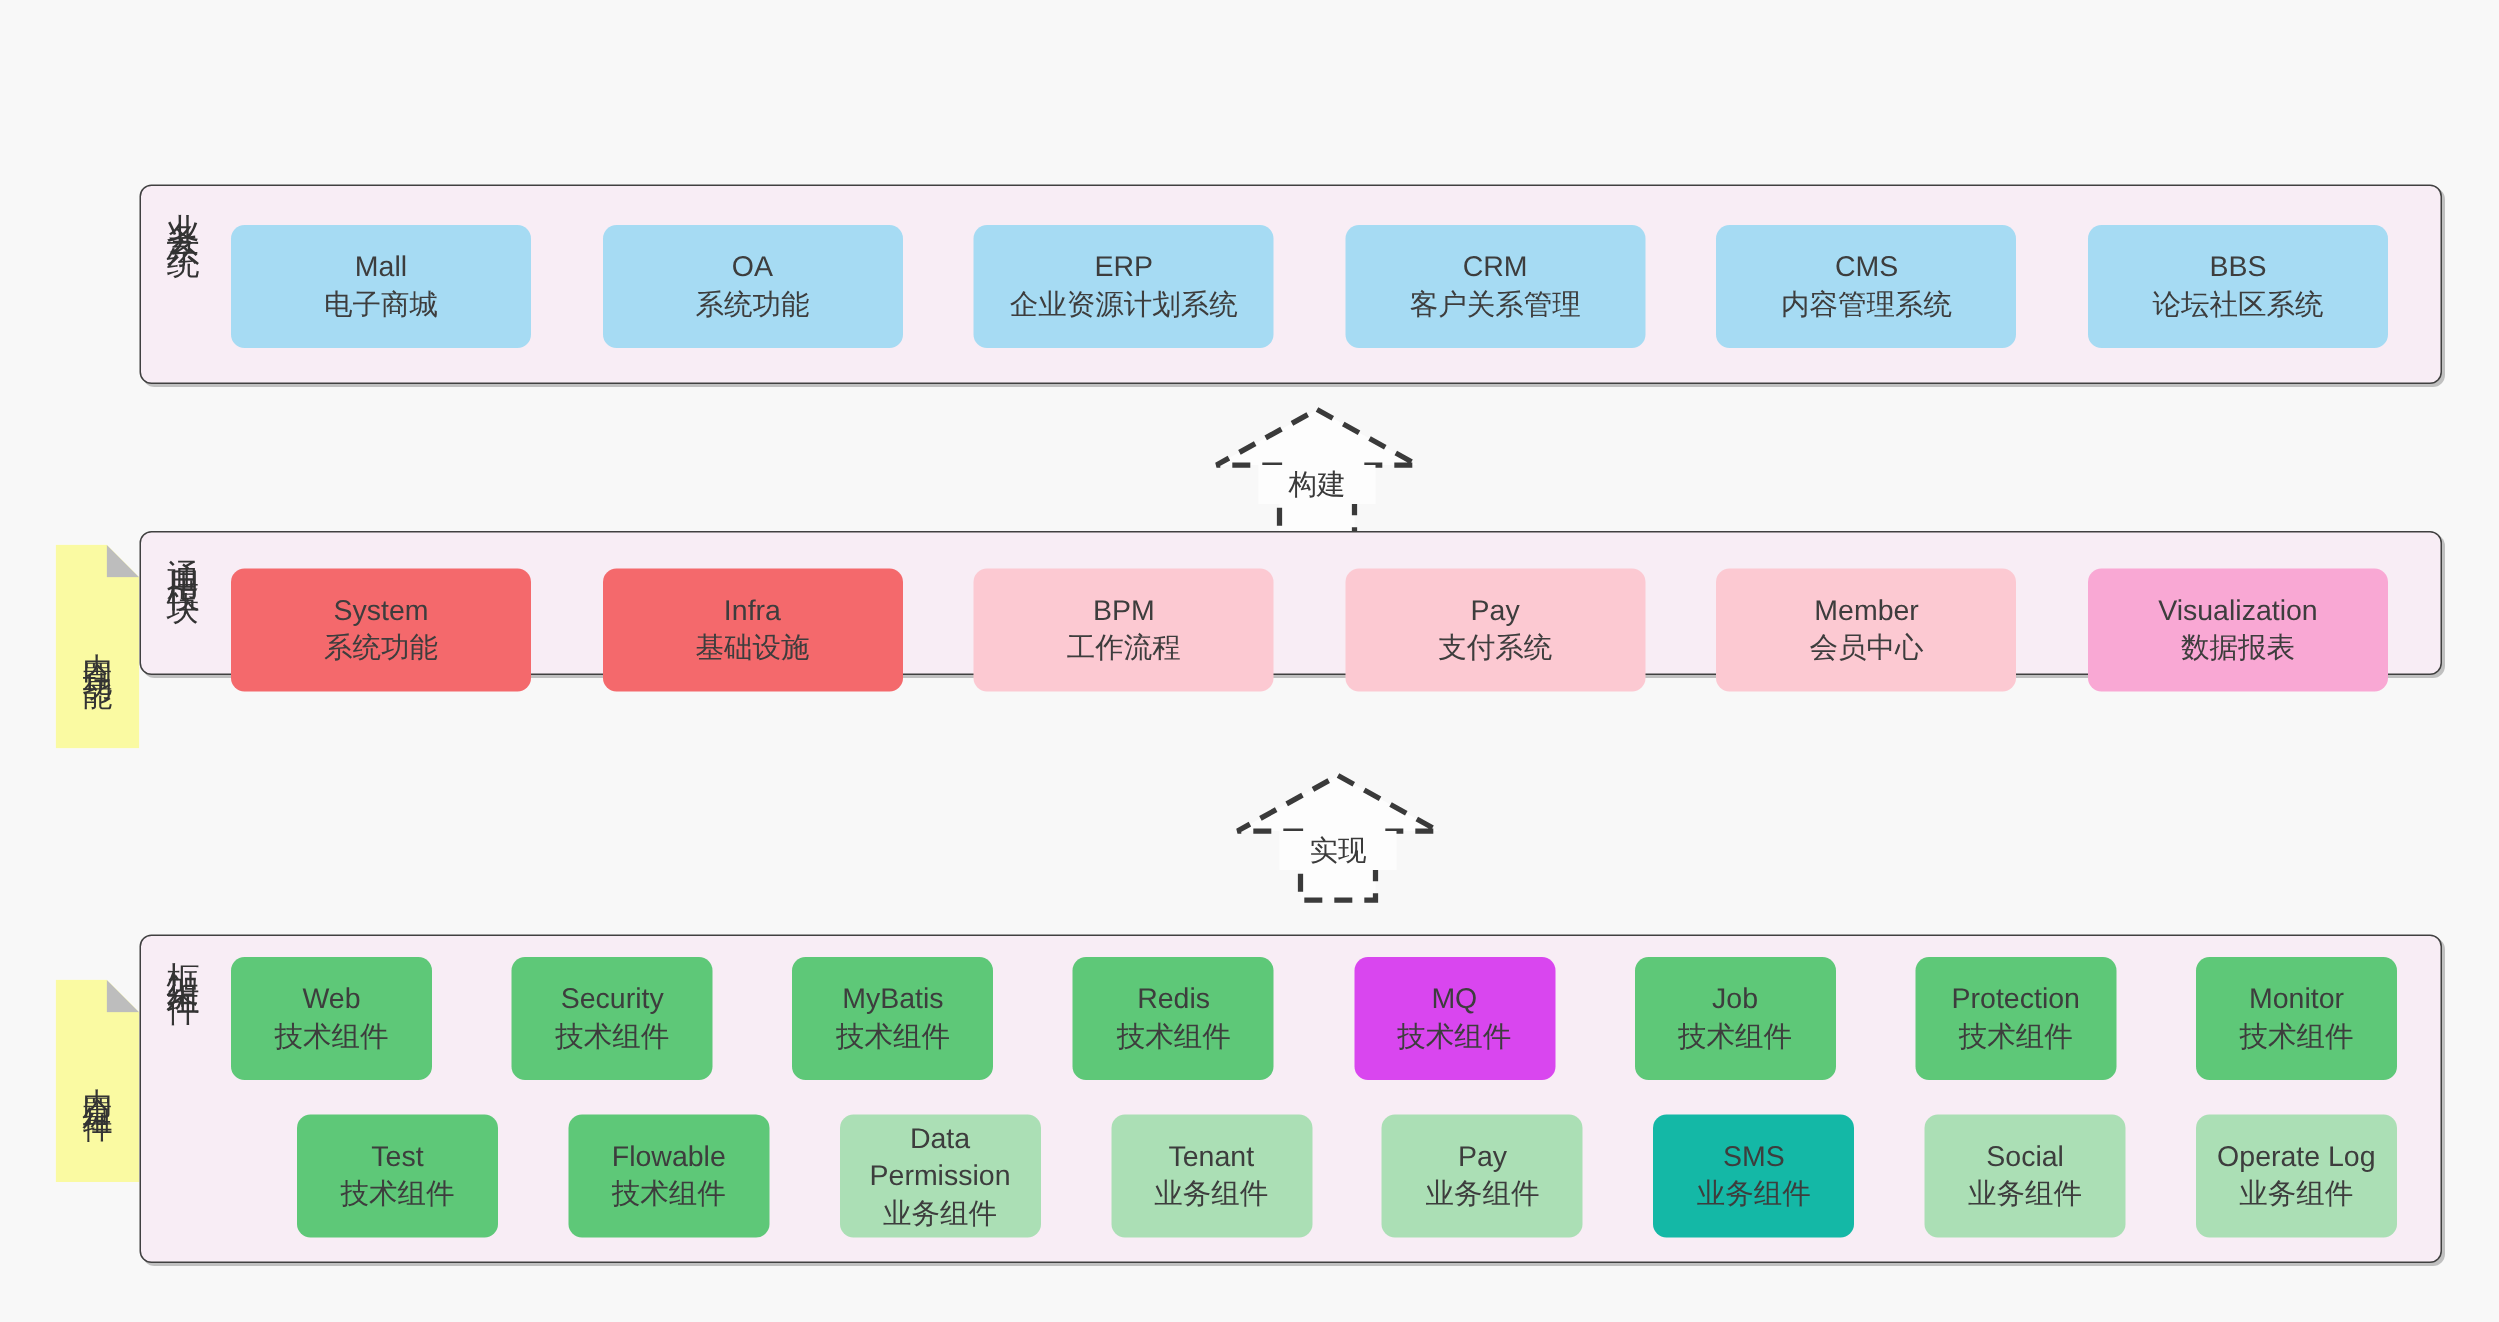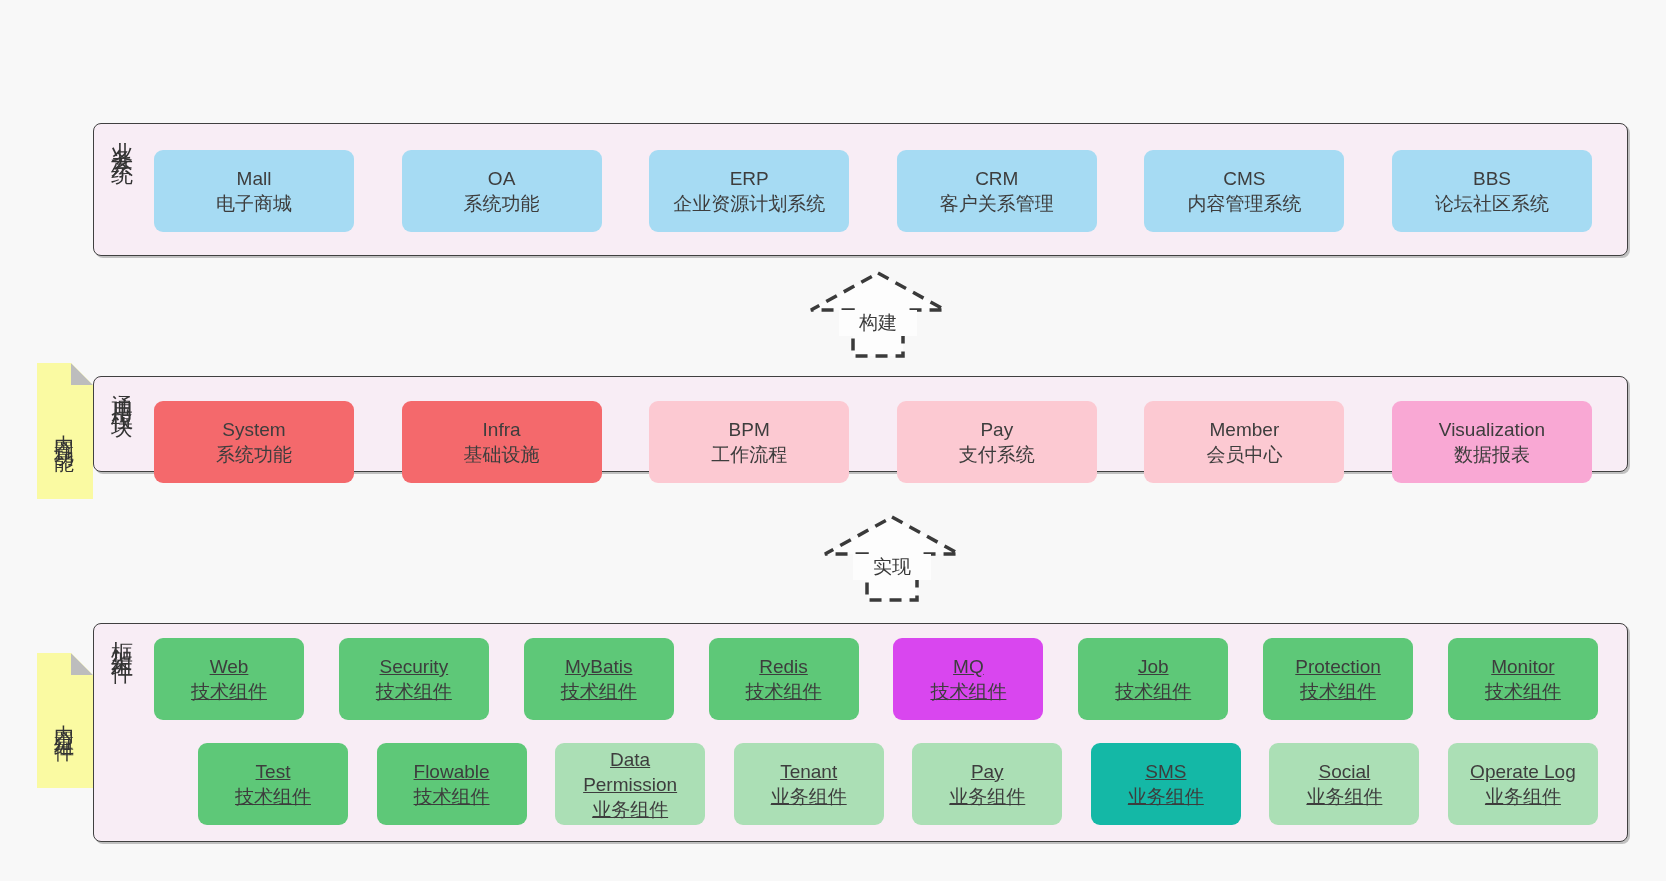--- a/index.html
+++ b/index.html
@@ -13,21 +13,21 @@
 
   
   .band{
     position:absolute;left:93px;width:1535px;
     background:#f8edf5;
     border:1.5px solid #404040;border-radius:8px;
     box-shadow:2px 2px 0 rgba(90,90,90,.35);
     box-sizing:border-box;
   }
   .band-1{top:123px;height:133px;}
-  .band-2{top:376px;height:96px;text-decoration:underline;}
+  .band-2{top:354px;height:96px;text-decoration:underline;}
   .band-3{top:623px;height:219px;}
 
   .side-label{
     position:absolute;left:13px;top:0;bottom:0;
     display:flex;align-items:center;
     writing-mode:vertical-rl;text-orientation:upright;
     font-size:22px;letter-spacing:7px;color:#333;
     white-space:pre;
   }
 
@@ -39,21 +39,21 @@
   .band-2 .row{top:24px;}
   .band-3 .row-a{top:14px;right:29px;}
   .band-3 .row-b{top:119px;right:29px;padding-left:44px;}
 
   .node{
     width:200px;height:82px;border-radius:9px;
     display:flex;flex-direction:column;align-items:center;justify-content:center;
     text-align:center;font-size:19px;line-height:25px;color:#3d3d3d;
     box-sizing:border-box;padding:2px 6px;
   }
-  .band-3 .node{width:150px;text-decoration:underline;}
+  .band-3 .node{width:134px;}
 
   
   .arrow{position:absolute;width:140px;height:90px;}
   .arrow-1{left:808px;top:270px;}
   .arrow-2{left:822px;top:514px;}
   .arrow svg{position:absolute;inset:0;}
   .arrow .arrow-label{
     position:absolute;left:50%;top:40px;transform:translateX(-50%);
     background:#fdfdfd;padding:0 20px;font-size:19px;color:#3a3a3a;white-space:nowrap;
   }

